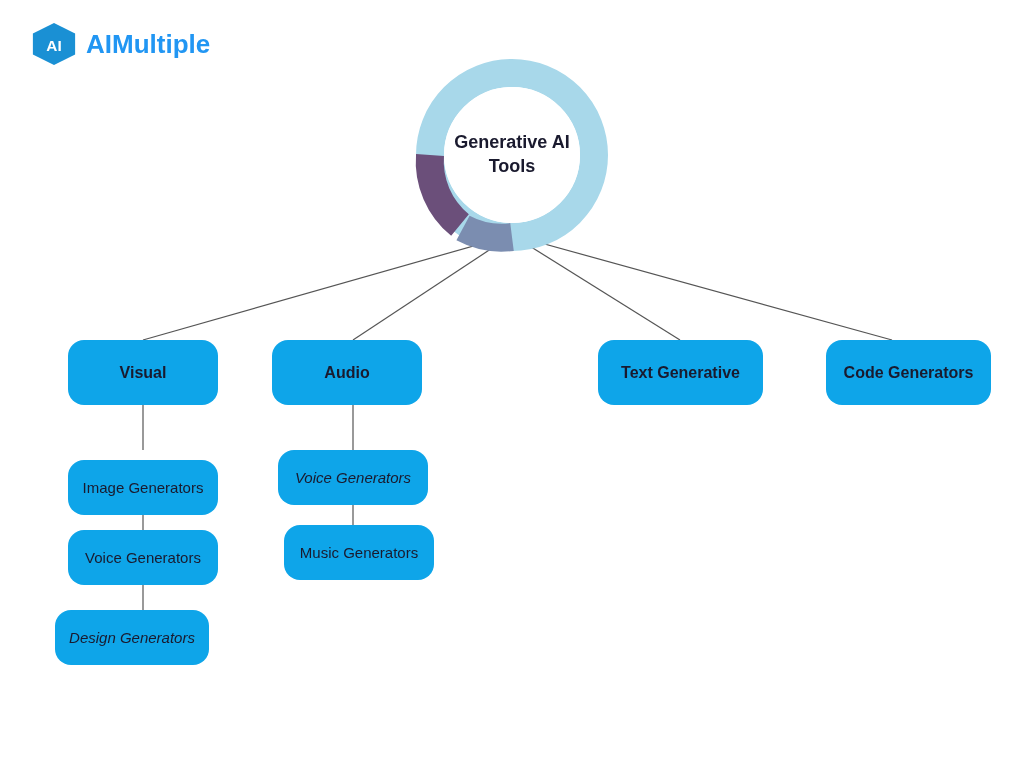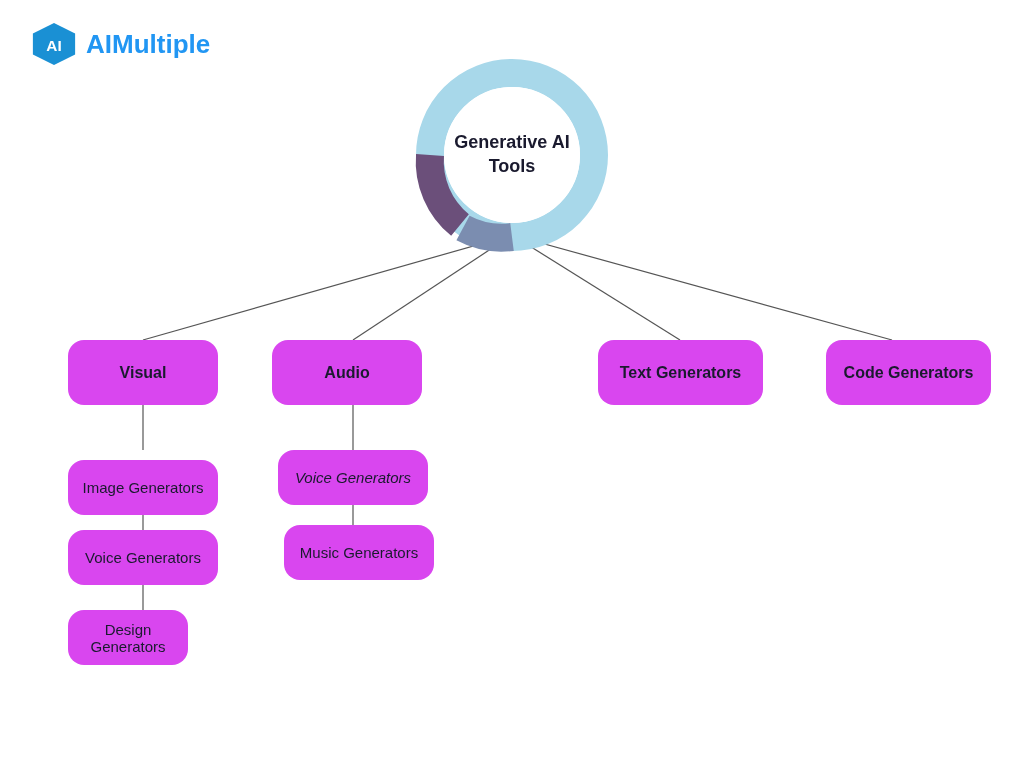--- a/index.html
+++ b/index.html
@@ -42,22 +42,22 @@
       width: 1024px;
       height: 768px;
     }
 
     .node-box {
       position: absolute;
       border-radius: 16px;
       display: flex;
       align-items: center;
       justify-content: center;
-      text-align: center;
-      background: #d946ef;
+      text-align: right;
+      background: #0ea5e9;
       border: none;
       font-size: 15px;
       color: #1a1a2e;
       padding: 10px 14px;
     }
 
     .node-box.bold {
       font-weight: 700;
       font-size: 16px;
     }
@@ -88,21 +88,21 @@
       left: 810px;
       top: 340px;
       width: 165px;
       height: 65px;
       margin-left: 16px;
     }
 
     
     .node-image { left: 68px; top: 450px; width: 150px; height: 55px; margin-top: 10px; }
     .node-video { left: 68px; top: 530px; width: 150px; height: 55px; }
-    .node-design { left: 68px; top: 610px; width: 120px; height: 55px; }
+    .node-design { left: 55px; top: 610px; width: 154px; height: 55px; font-style: italic; }
 
     
     .node-voice { left: 278px; top: 450px; width: 150px; height: 55px; font-style: italic; }
     .node-music { left: 284px; top: 525px; width: 150px; height: 55px; }
   </style>
 </head>
 <body>
 
 <div class="logo">
   <svg class="logo-hex" viewBox="0 0 50 50">
@@ -149,21 +149,21 @@
 
 <div class="node-box bold node-visual">
   <span>Visual</span>
 </div>
 
 <div class="node-box bold node-audio">
   <span>Audio</span>
 </div>
 
 <div class="node-box bold node-text">
-  <span>Text Generators</span>
+  <span>Text Generative</span>
 </div>
 
 <div class="node-box bold node-code">
   <span>Code Generators</span>
 </div>
 
 <div class="node-box node-image">
   <span>Image Generators</span>
 </div>
 

